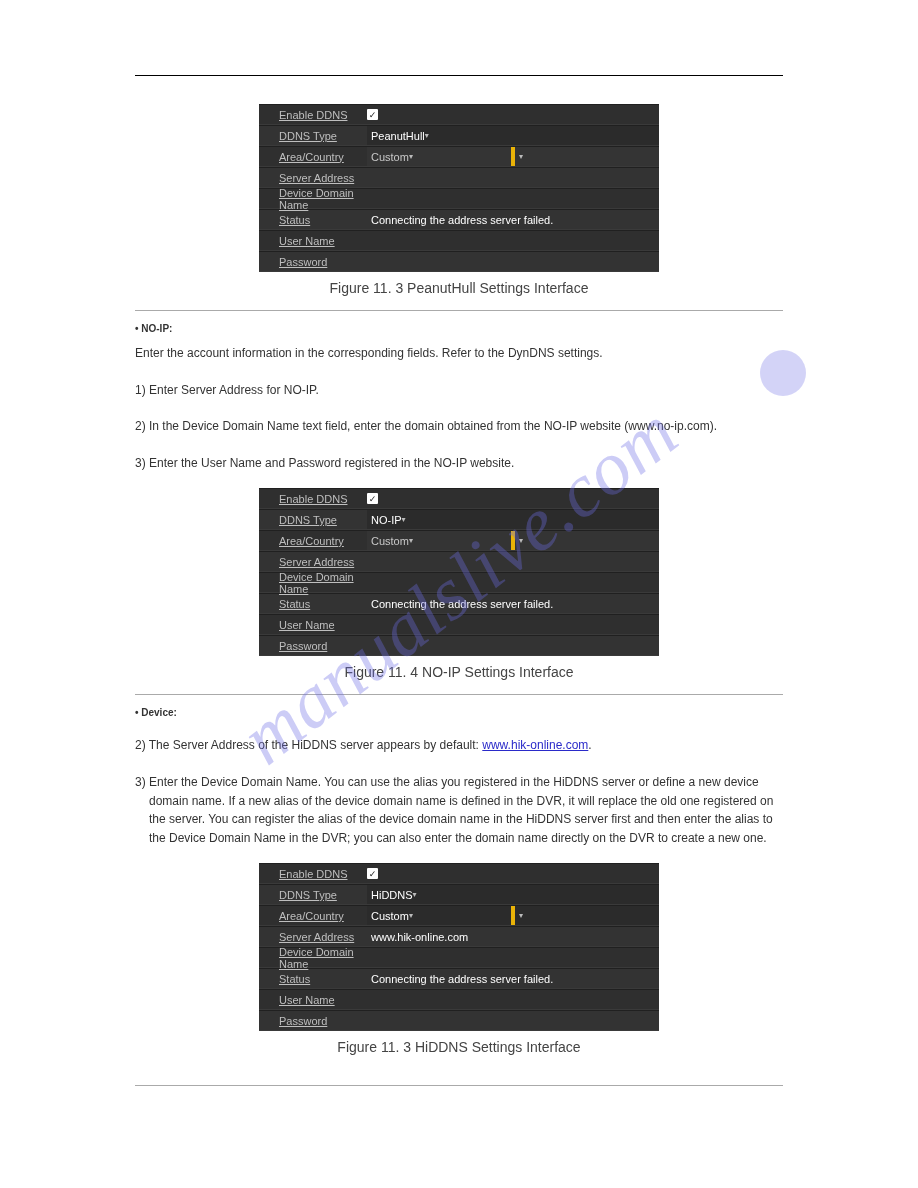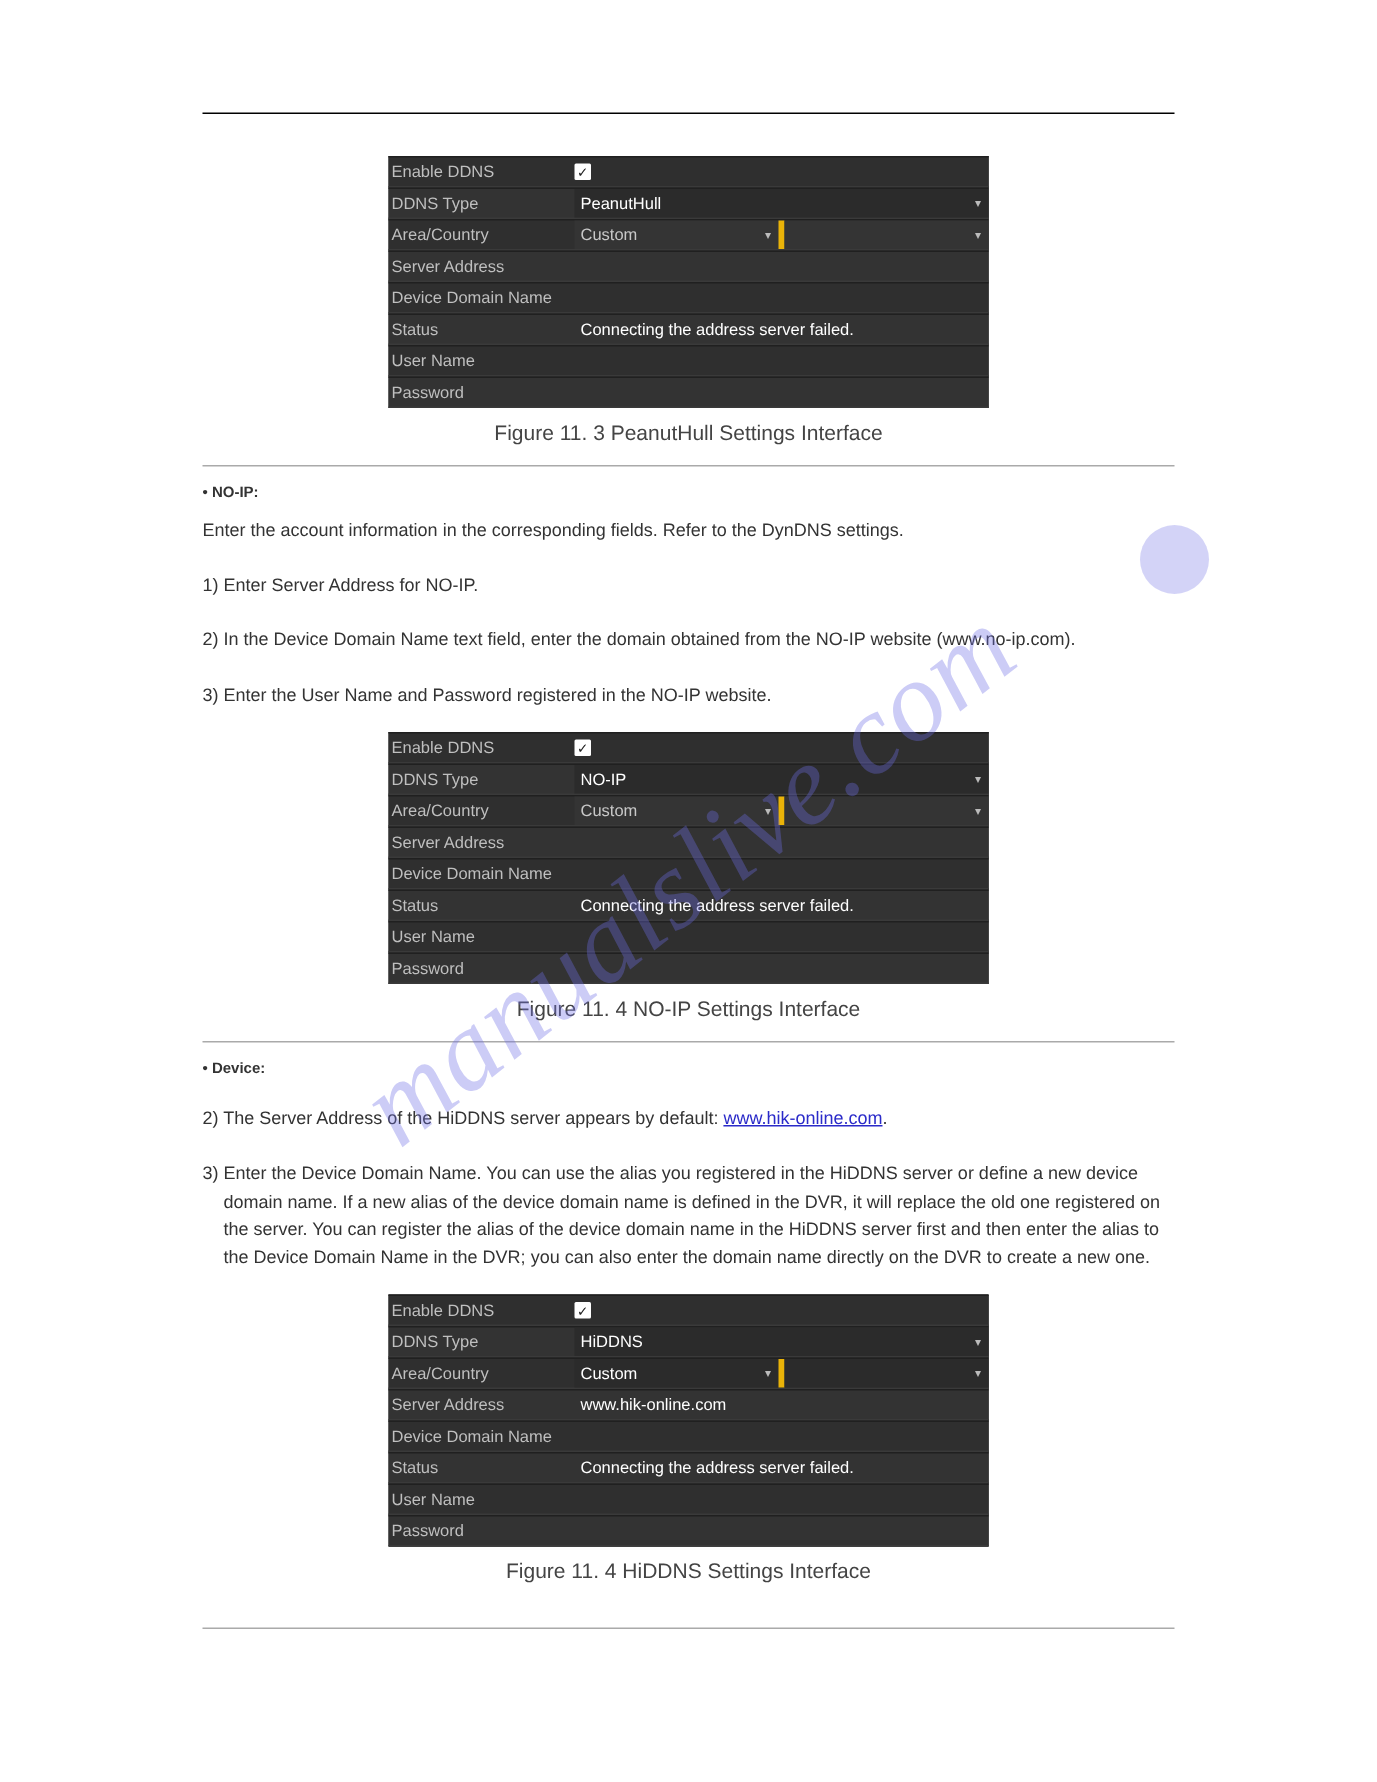--- a/index.html
+++ b/index.html
@@ -21,30 +21,30 @@
     font-size: 11px; color: #ddd;
     box-shadow: 0 0 0 1px #1e1e1e inset;
   }
   .row {
     display: flex; align-items: center;
     height: 21px;
     border-bottom: 1px solid #3a3a3a; border-top: 1px solid #202020;
     background: #2f2f2f;
   }
   .row.alt { background: #333; }
-  .lbl { width: 124px; padding-left: 2px; color: #bfbfbf; }
+  .lbl { width: 108px; padding-left: 20px; color: #bfbfbf; text-decoration: underline; }
   .val { flex: 1; display: flex; align-items: center; height: 100%; }
   .checkbox {
     width: 11px; height: 11px; background: #fff; display: inline-flex;
     align-items: center; justify-content: center; font-size: 9px; color: #222;
     border-radius: 1px;
   }
   .dropdown {
-    flex: 1; height: 100%; display: flex; align-items: center; justify-content: space-between;
-    padding: 0 5px 0 4px; color: #fff; background: #2b2b2b; gap: 21px;
+    flex: 1; height: 100%; display: flex; align-items: center; justify-content: flex-start;
+    padding: 0 5px 0 4px; color: #fff; background: #2b2b2b;
   }
   .dropdown.dim { color: #c8c8c8; background: #343434; }
   .caret { font-size: 8px; color: #bbb; }
   .dd-split { display: flex; flex: 1; height: 100%; }
   .dd-left { width: 140px; border-right: 4px solid #eab308; }
   .dd-right { flex: 1; }
   .txtval { padding-left: 4px; color: #fff; }
   .statusval { padding-left: 4px; color: #fff; }
 
   
@@ -265,16 +265,16 @@
           <span class="txtval"></span>
         </div>
       </div>
     <div class="row alt">
         <div class="lbl">Password</div>
         <div class="val">
           <span class="txtval"></span>
         </div>
       </div>
   </div>
-  <div class="fig-label">Figure 11. 4 HiDDNS Settings Interface</div>
+  <div class="fig-label">Figure 11. 3 HiDDNS Settings Interface</div>
 
   <hr class="sect-footer">
 </div>
 
 </body></html>

